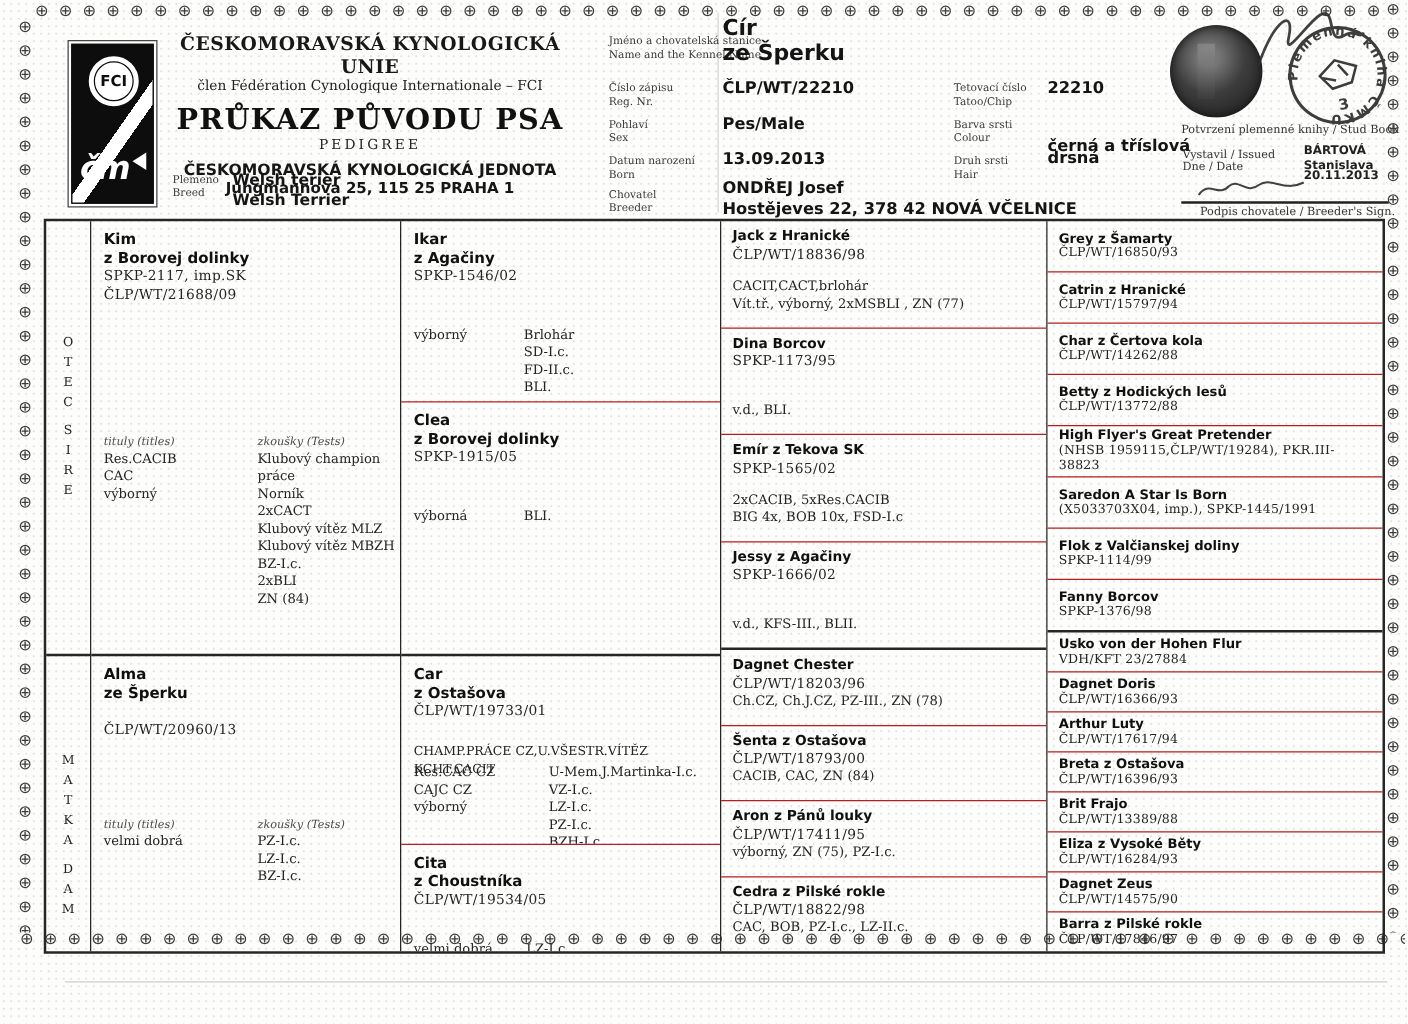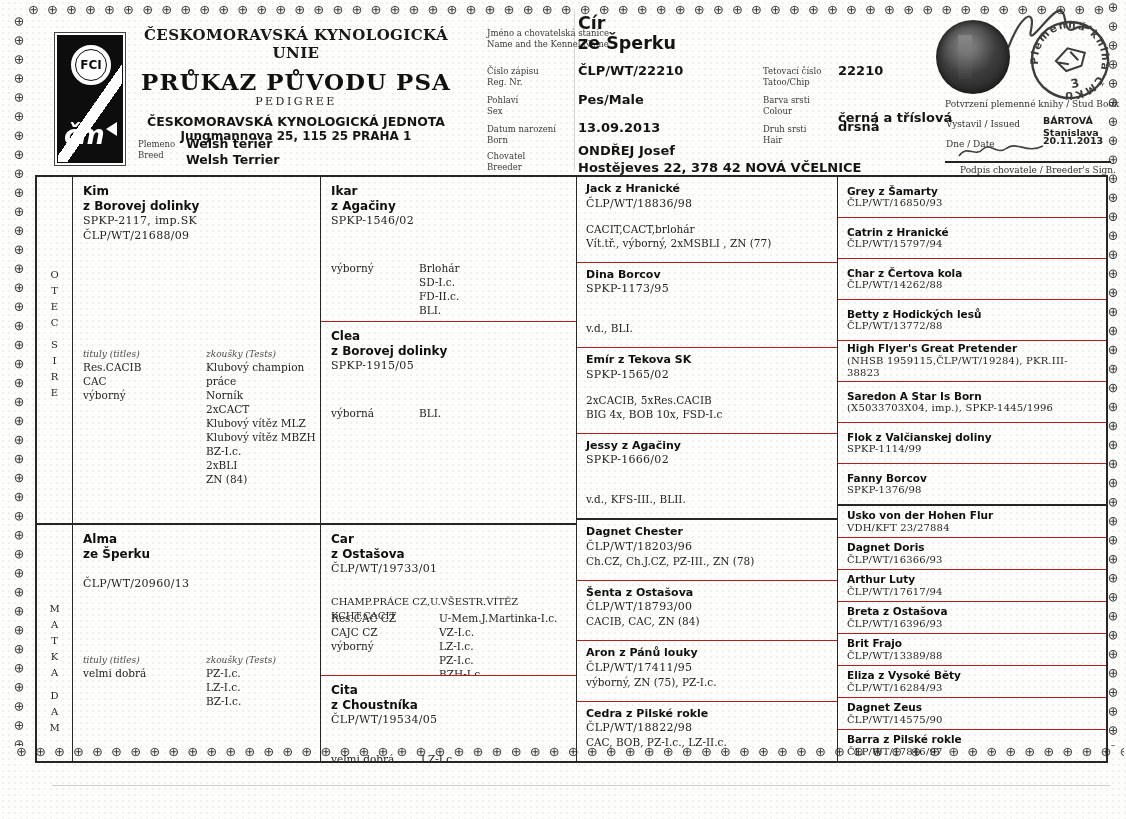--- a/index.html
+++ b/index.html
@@ -94,20 +94,21 @@
       <div class="stripe"></div>
       <div class="fci-circle">
           <span>FCI</span>
         </div>
       <div class="cmu">čm</div>
       <div class="tri"></div>
     </div>
 
     <div class="org">
       <div class="l1">ČESKOMORAVSKÁ KYNOLOGICKÁ UNIE</div>
+      <div class="l2">člen Fédération Cynologique Internationale – FCI</div>
       <div class="ttl">PRŮKAZ PŮVODU PSA</div>
       <div class="sub">PEDIGREE</div>
       <div class="l3">ČESKOMORAVSKÁ KYNOLOGICKÁ JEDNOTA</div>
       <div class="l4">Jungmannova 25, 115 25 PRAHA 1</div>
     </div>
 
     <div class="abs lab" style="left:138px;top:139px;">
       <div>Plemeno</div>
       <div>Breed</div>
     </div>
@@ -178,21 +179,21 @@
         <text font-size="10.5" letter-spacing="1.5" fill="#3d3d3d" font-weight="bold">
           <textPath href="#arcTop" startOffset="2">Plemenná kniha ČMKU</textPath>
         </text>
         <path d="M28,40 l14,-10 l16,8 l-6,12 l-16,2 z M30,42 l10,4 M44,34 l6,10" fill="none" stroke="#3d3d3d" stroke-width="2"></path>
         <text x="42" y="70" text-anchor="middle" font-size="12" fill="#3d3d3d" font-weight="bold">3</text>
       </svg>
     </div>
     <div class="abs lab9" style="left:945px;top:98px;font-weight:normal;">Potvrzení plemenné knihy / Stud Book</div>
     <div class="abs lab9" style="left:946px;top:118px;">Vystavil / Issued</div>
     <div class="abs" style="left:1043px;top:115px;font:bold 9.5px/12px 'DejaVu Sans',sans-serif;color:#222;">BÁRTOVÁ Stanislava</div>
-    <div class="abs lab9" style="left:946px;top:138px;">Dne / Date</div>
+    <div class="abs lab9" style="left:946px;top:128px;">Dne / Date</div>
     <div class="abs" style="left:1043px;top:135px;font:bold 9.5px/12px 'DejaVu Sans',sans-serif;color:#222;">20.11.2013</div>
     <svg class="abs" style="left:955px;top:142px;" width="100" height="20" viewBox="0 0 100 20">
       <path d="M4,14 C12,2 20,16 28,7 C36,0 42,14 52,6 C62,-1 72,12 88,4" fill="none" stroke="#2c2c2c" stroke-width="1.6" opacity="0.9"></path>
     </svg>
     <div class="sigline"></div>
     <div class="abs lab9" style="left:960px;top:164px;">Podpis chovatele / Breeder's Sign.</div>
 
     <div class="ptable">
 
       <div class="col strip">
@@ -376,21 +377,21 @@
           <div class="cell g4 bb f1">
             <div class="nm10">Betty z Hodických lesů</div>
             <div class="reg10">ČLP/WT/13772/88</div>
           </div>
           <div class="cell g4 bb f1">
             <div class="nm10">High Flyer's Great Pretender</div>
             <div class="reg10">(NHSB 1959115,ČLP/WT/19284), PKR.III-38823</div>
           </div>
           <div class="cell g4 bb f1">
             <div class="nm10">Saredon A Star Is Born</div>
-            <div class="reg10">(X5033703X04, imp.), SPKP-1445/1996</div>
+            <div class="reg10">(X5033703X04, imp.), SPKP-1445/1991</div>
           </div>
           <div class="cell g4 bb f1">
             <div class="nm10">Flok z Valčianskej doliny</div>
             <div class="reg10">SPKP-1114/99</div>
           </div>
           <div class="cell g4 f1">
             <div class="nm10">Fanny Borcov</div>
             <div class="reg10">SPKP-1376/98</div>
           </div>
         </div>

